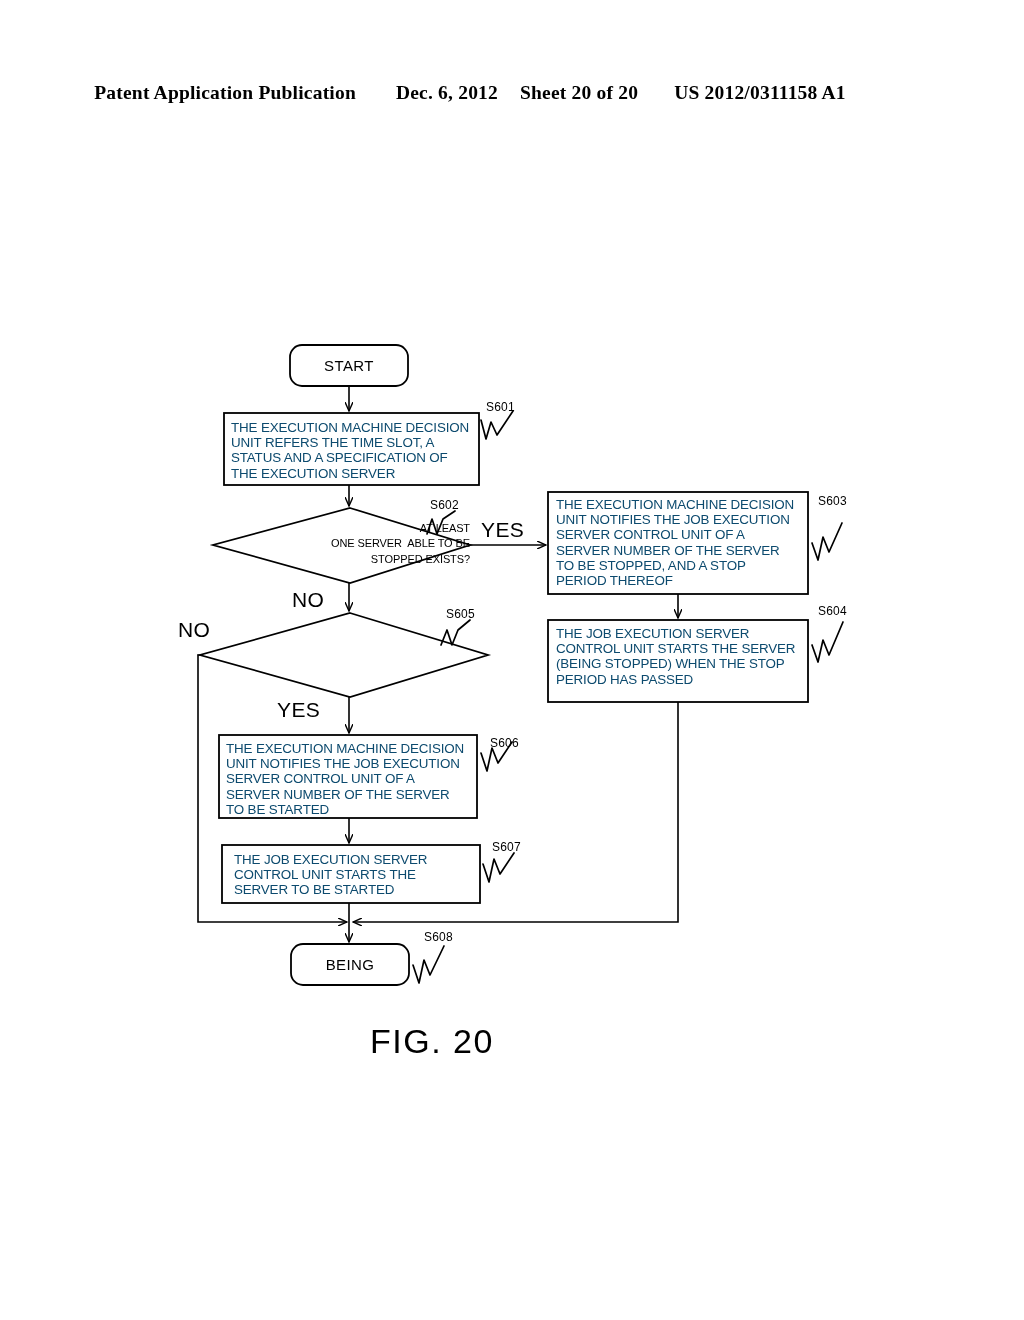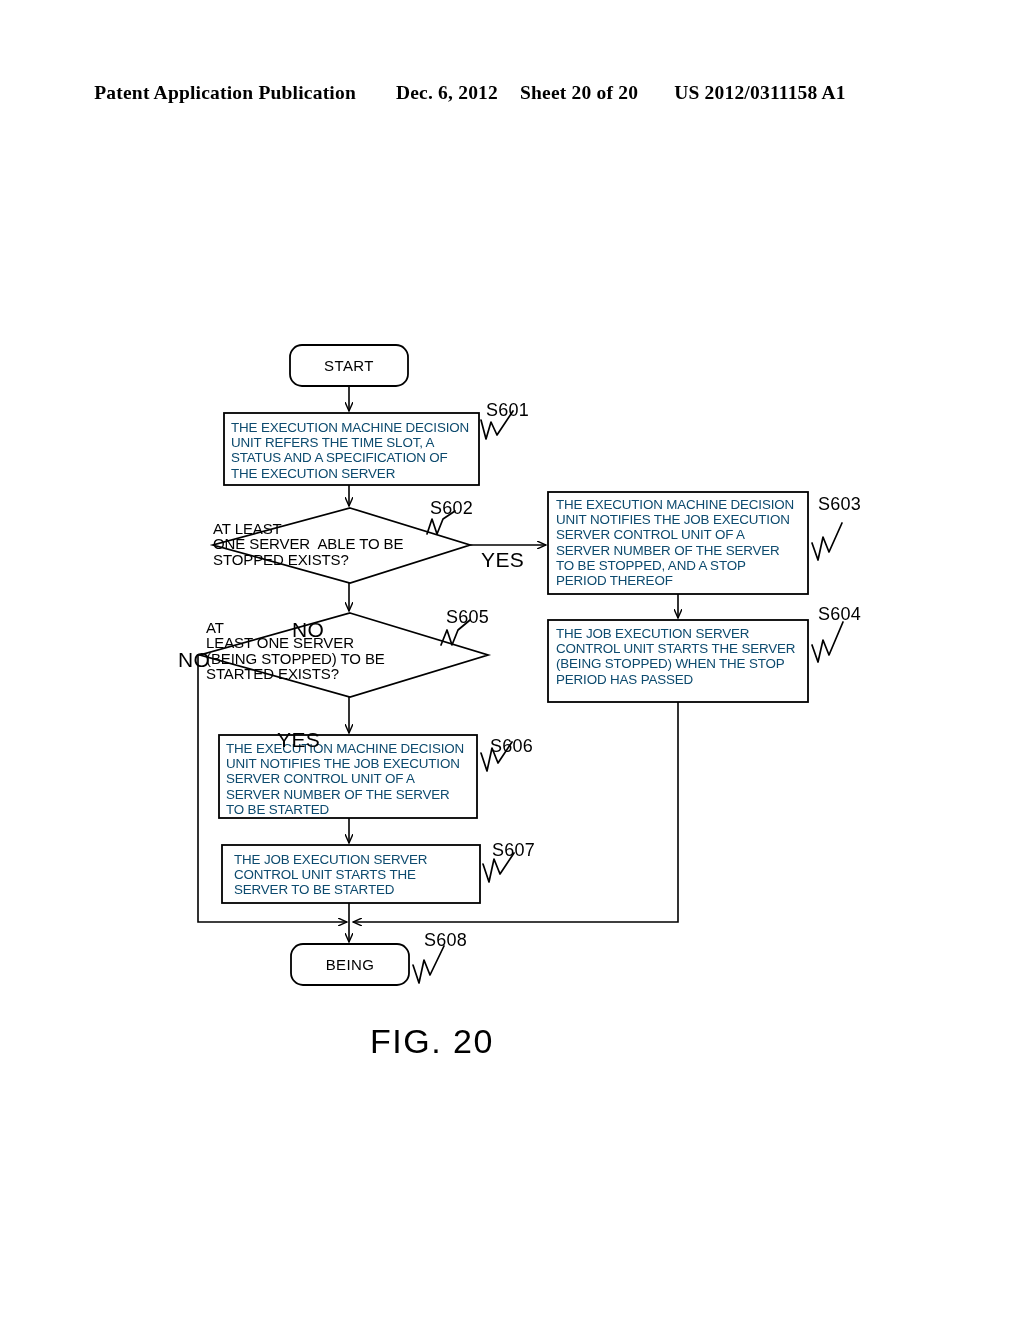--- a/index.html
+++ b/index.html
@@ -60,37 +60,36 @@
   }
   .terminal-text {
     position: absolute;
     font-size: 15px;
     letter-spacing: 0.4px;
     text-align: center;
     font-family: "Liberation Sans", sans-serif;
   }
   .diamond-text {
     position: absolute;
-    font-size: 15px;
+    font-size: 11px;
     line-height: 15.4px;
-    text-align: left;
+    text-align: right;
     white-space: pre;
     letter-spacing: -0.1px;
     font-family: "Liberation Sans", sans-serif;
   }
   .branch-label {
     position: absolute;
     font-size: 21px;
     font-family: "Liberation Sans", sans-serif;
     letter-spacing: 0.4px;
-    margin-top: 30px;
   }
   .step-label {
     position: absolute;
-    font-size: 18px;
+    font-size: 12px;
     font-family: "Liberation Sans", sans-serif;
     letter-spacing: 0.2px;
   }
 
   #figure-caption {
     position: absolute;
     left: 0;
     top: 1022px;
     width: 864px;
     text-align: center;
@@ -187,24 +186,20 @@
 SERVER CONTROL UNIT OF A
 SERVER NUMBER OF THE SERVER
 TO BE STOPPED, AND A STOP
 PERIOD THEREOF</div>
 
   <div class="node-text" style="left:556px; top:626px; width:252px;">THE JOB EXECUTION SERVER
 CONTROL UNIT STARTS THE SERVER
 (BEING STOPPED) WHEN THE STOP
 PERIOD HAS PASSED</div>
 
-  <div class="diamond-text" style="left:206px; top:620px; width:280px;">AT
-LEAST ONE SERVER
-(BEING STOPPED) TO BE
-STARTED EXISTS?</div>
 
   <div class="node-text" style="left:226px; top:741px; width:248px;">THE EXECUTION MACHINE DECISION
 UNIT NOTIFIES THE JOB EXECUTION
 SERVER CONTROL UNIT OF A
 SERVER NUMBER OF THE SERVER
 TO BE STARTED</div>
 
   <div class="node-text" style="left:234px; top:852px; width:244px;">THE JOB EXECUTION SERVER
 CONTROL UNIT STARTS THE
 SERVER TO BE STARTED</div>

